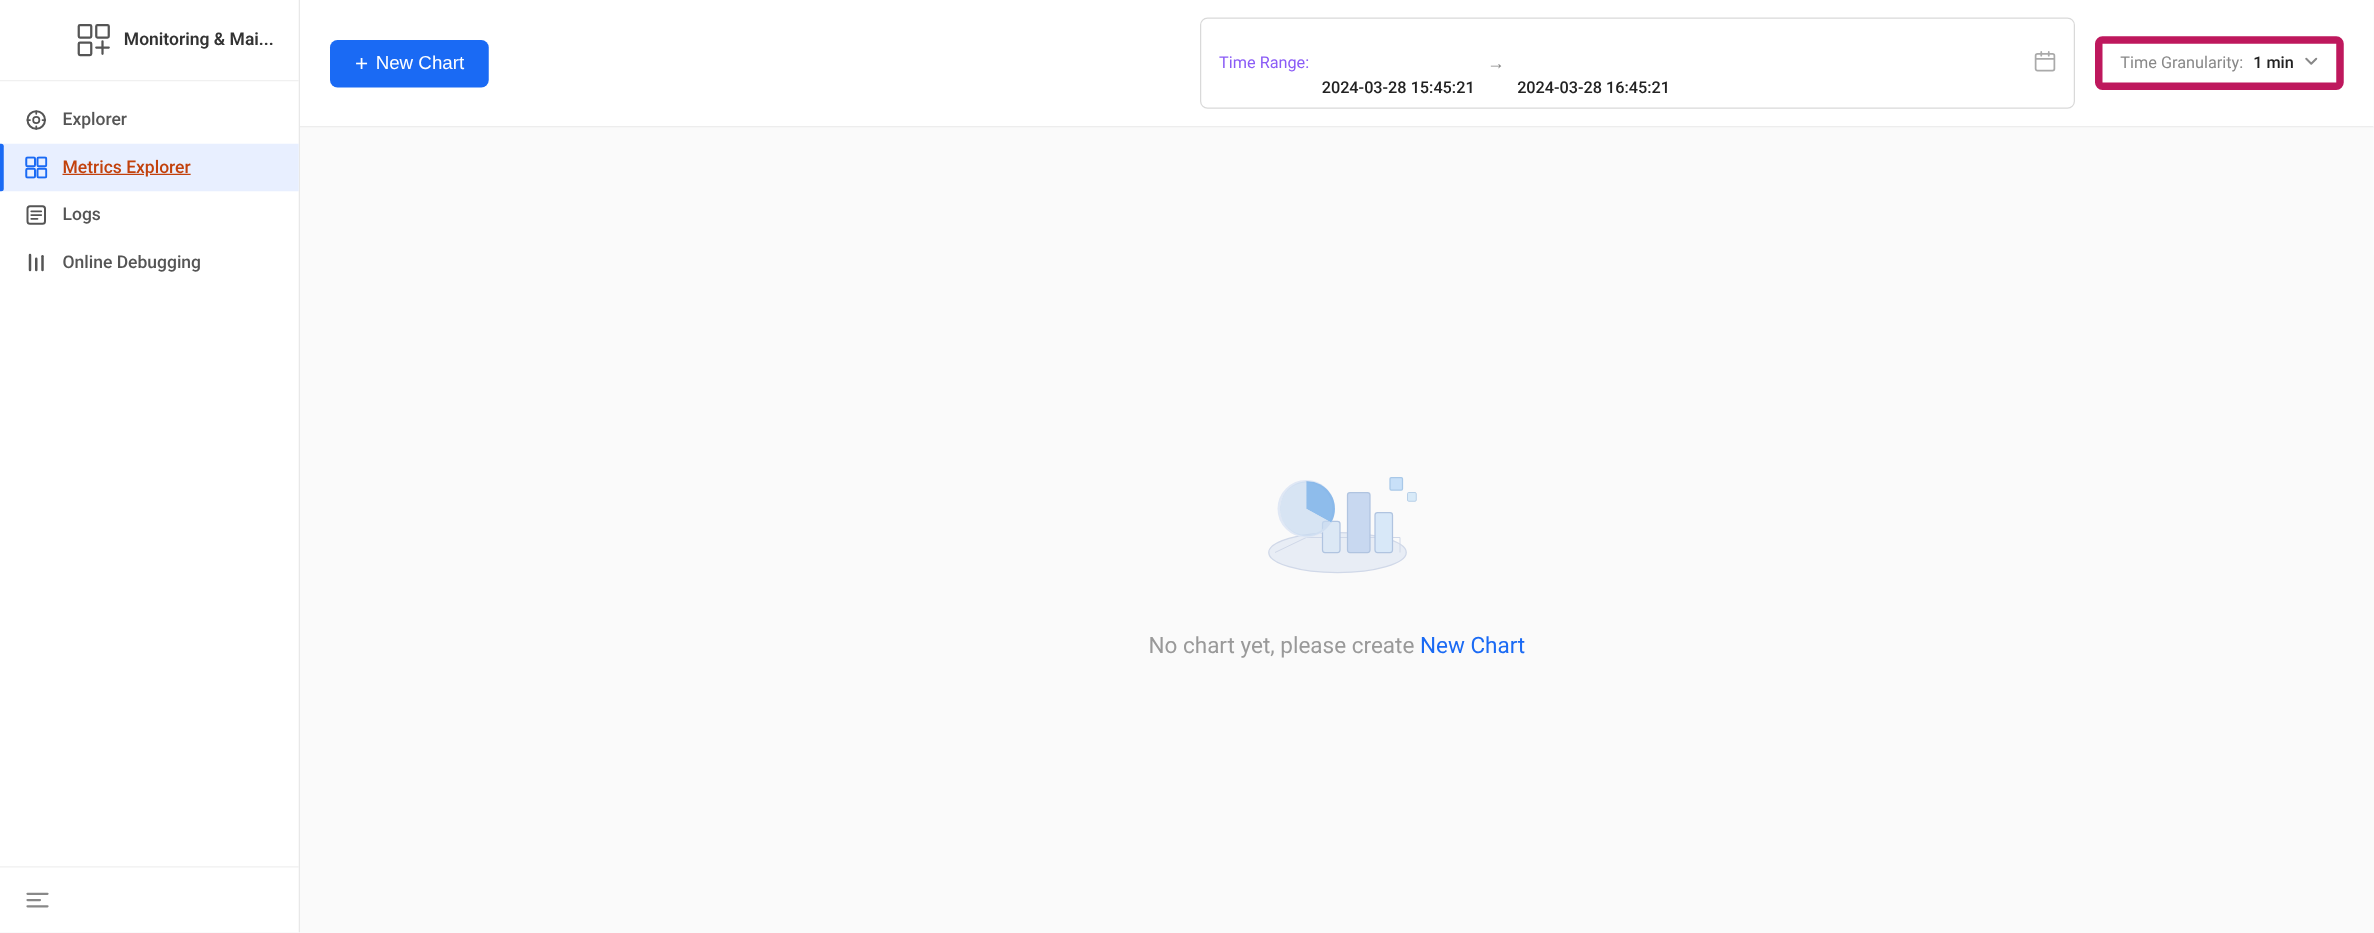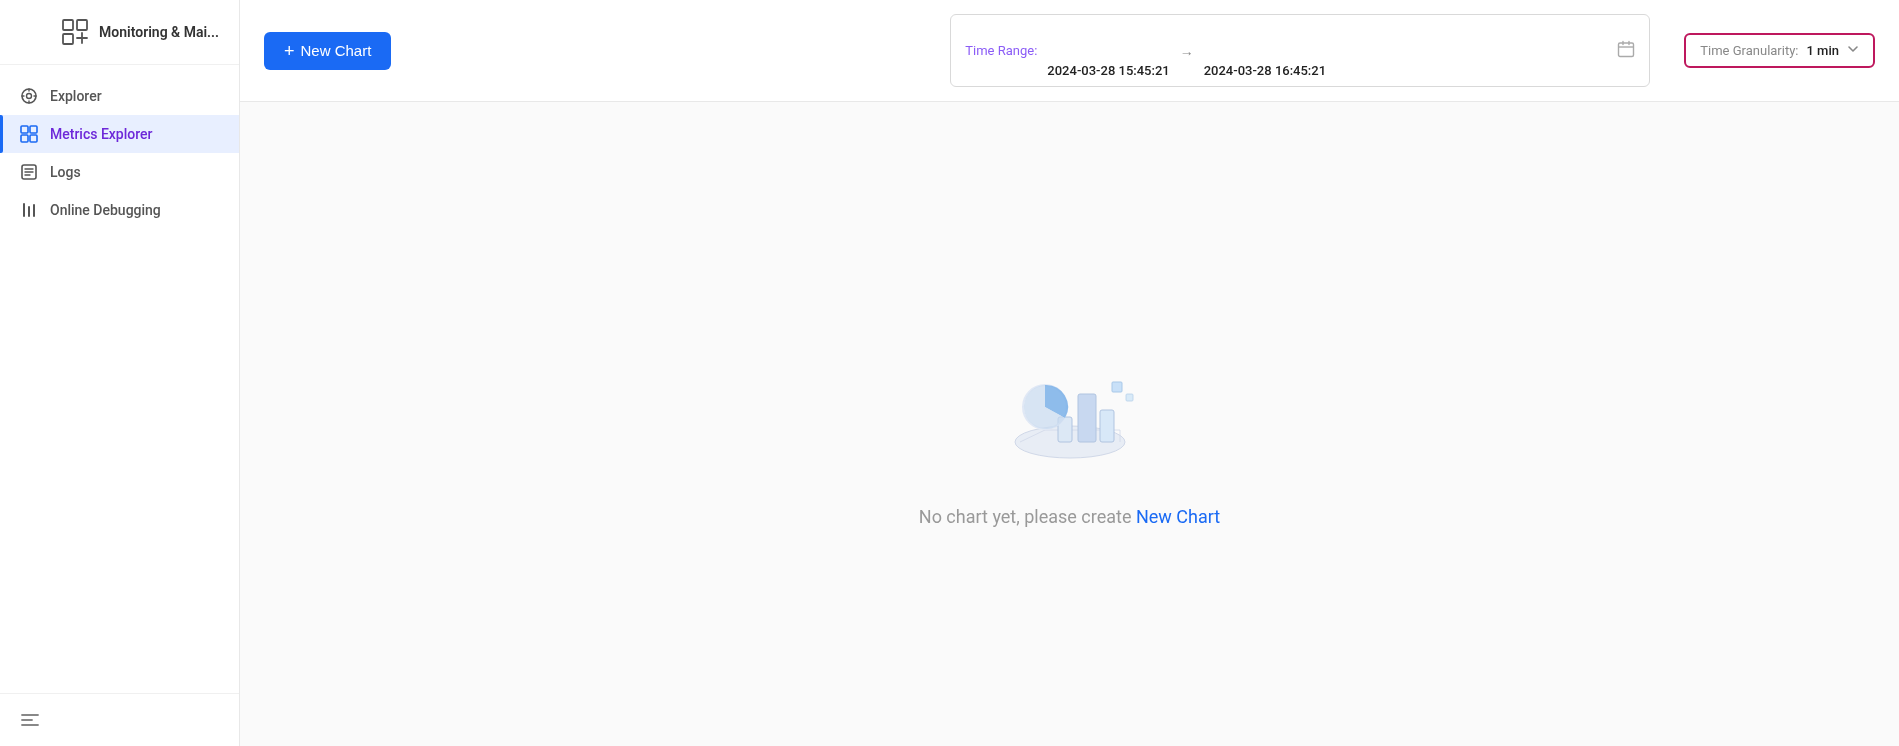--- a/index.html
+++ b/index.html
@@ -55,21 +55,22 @@
       padding: 10px 20px;
       cursor: pointer;
       border-radius: 0;
       color: #555;
       font-size: 14px;
       font-weight: 500;
       position: relative;
     }
     .sidebar-item.active {
       background: #e8efff;
-      color: #6d28d9;
+      color: #c2410c;
+      text-decoration: underline;
     }
     .sidebar-item.active::before {
       content: '';
       position: absolute;
       left: 0;
       top: 0;
       bottom: 0;
       width: 3px;
       background: #1a6af4;
       border-radius: 0 2px 2px 0;
@@ -161,28 +162,27 @@
     }
     .time-range-calendar {
       margin-left: auto;
       color: #888;
       font-size: 16px;
       cursor: pointer;
     }
 
     .granularity-container {
       display: flex;
-      border: 2px solid #be185d;
+      border: 6px solid #be185d;
       border-radius: 6px;
       padding: 8px 14px;
       gap: 8px;
       background: #fff;
       cursor: pointer;
       white-space: nowrap;
-      margin-left: 18px;
     }
     .granularity-label {
       color: #888;
       font-size: 13px;
     }
     .granularity-value {
       color: #222;
       font-size: 13px;
       font-weight: 500;
     }

